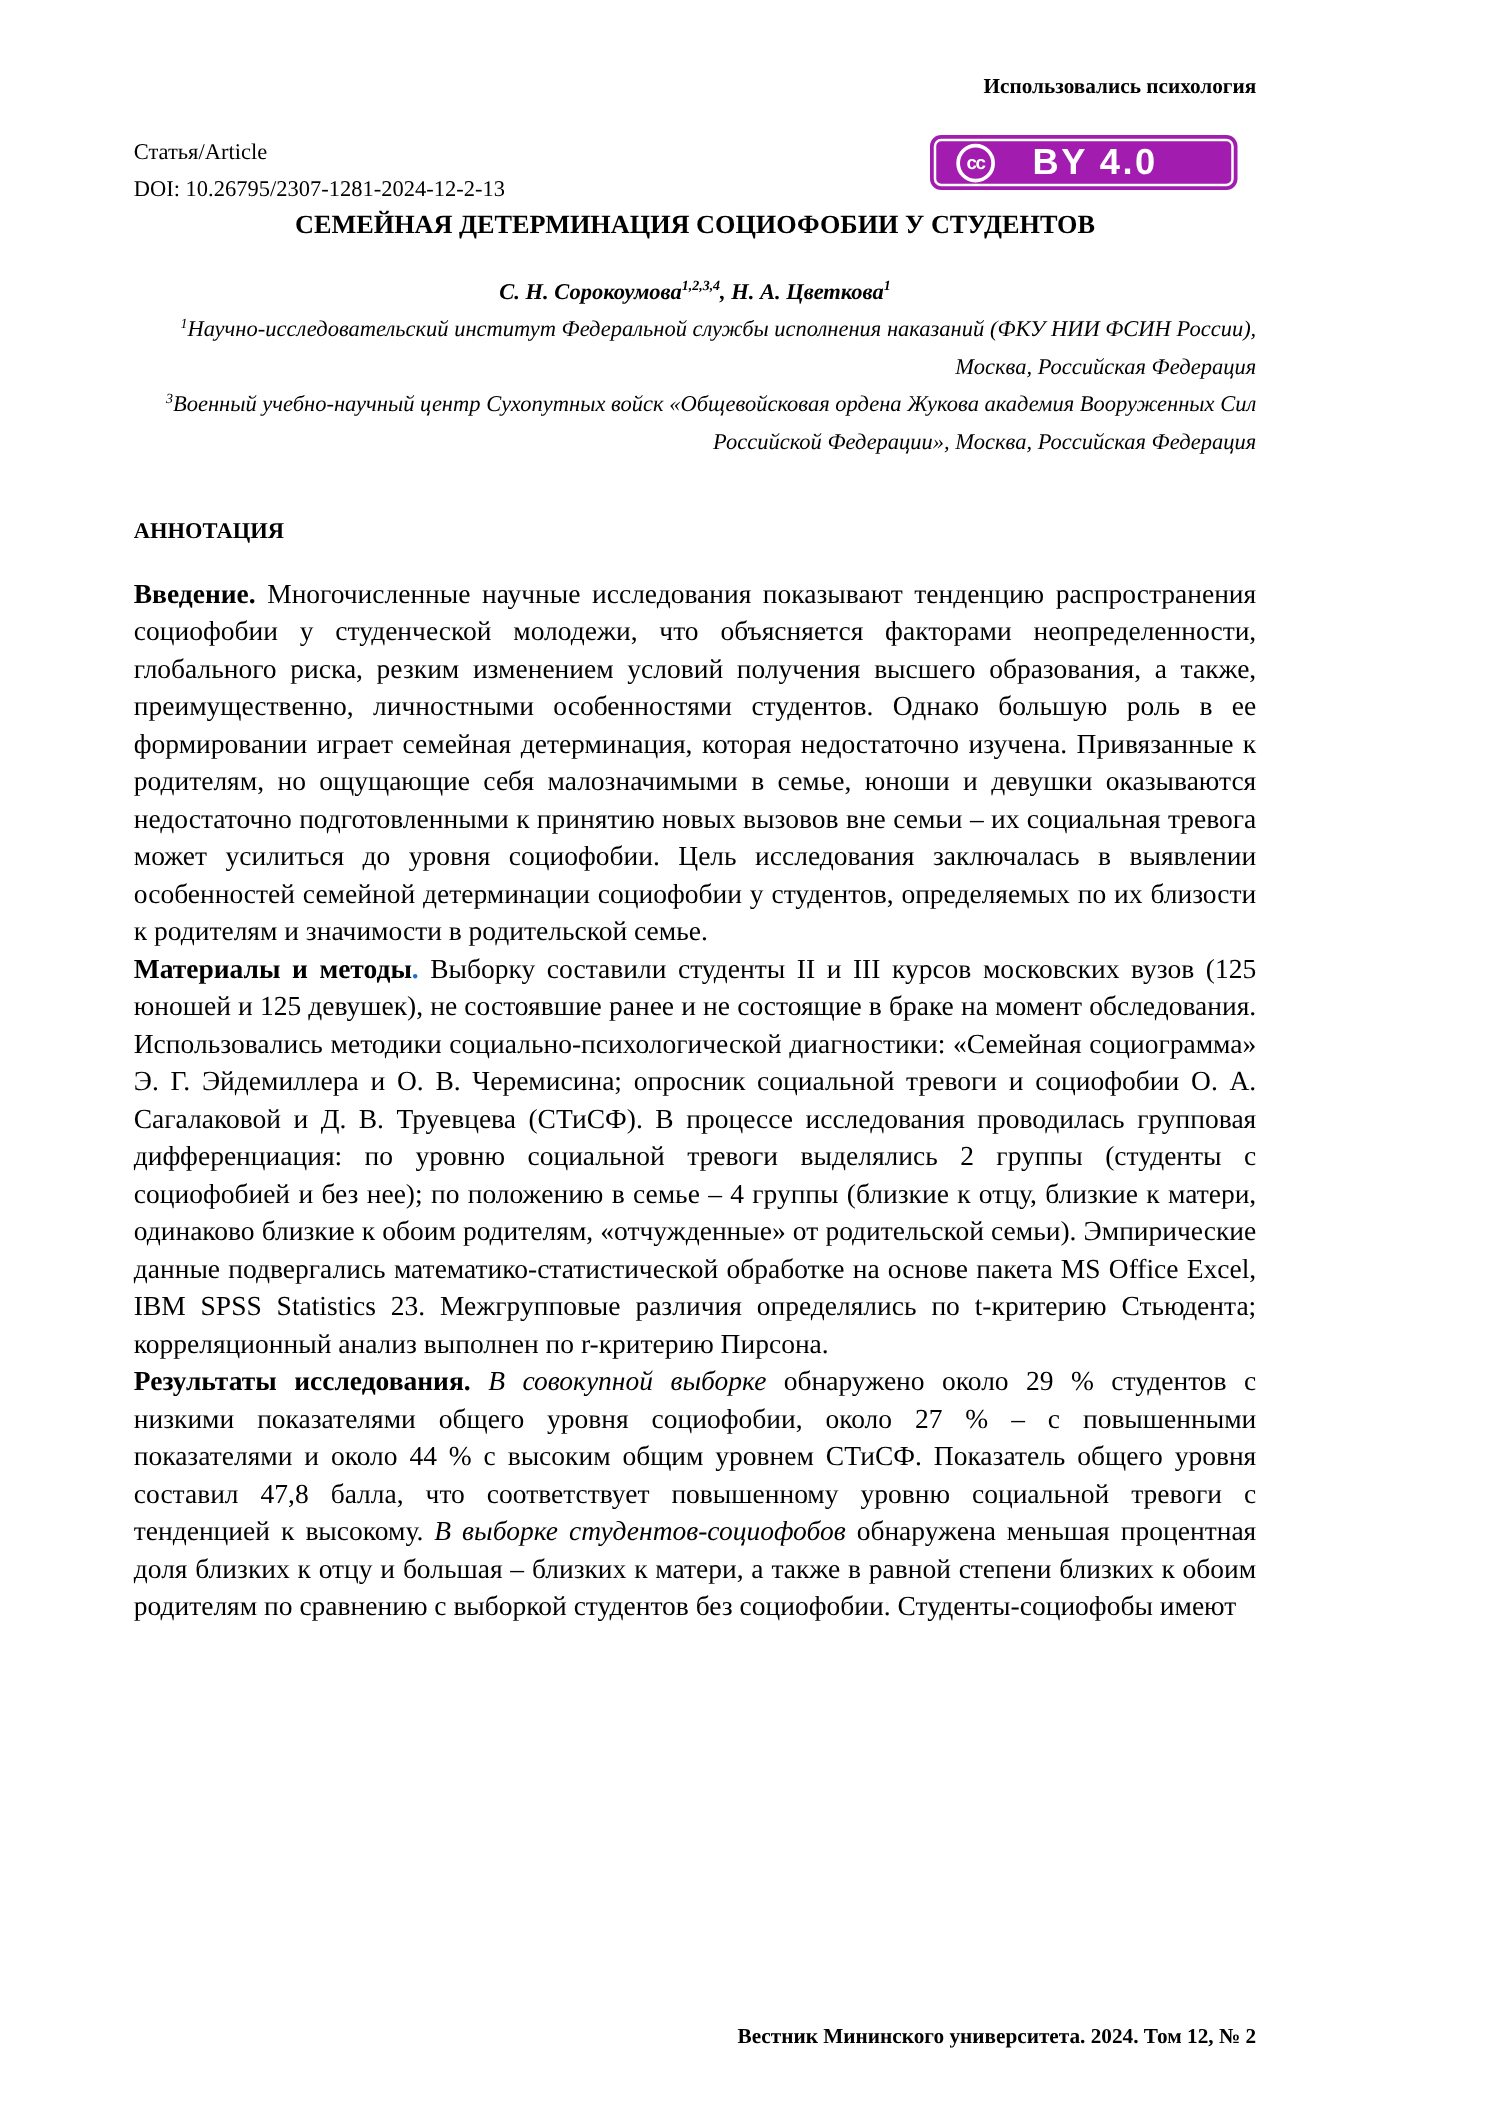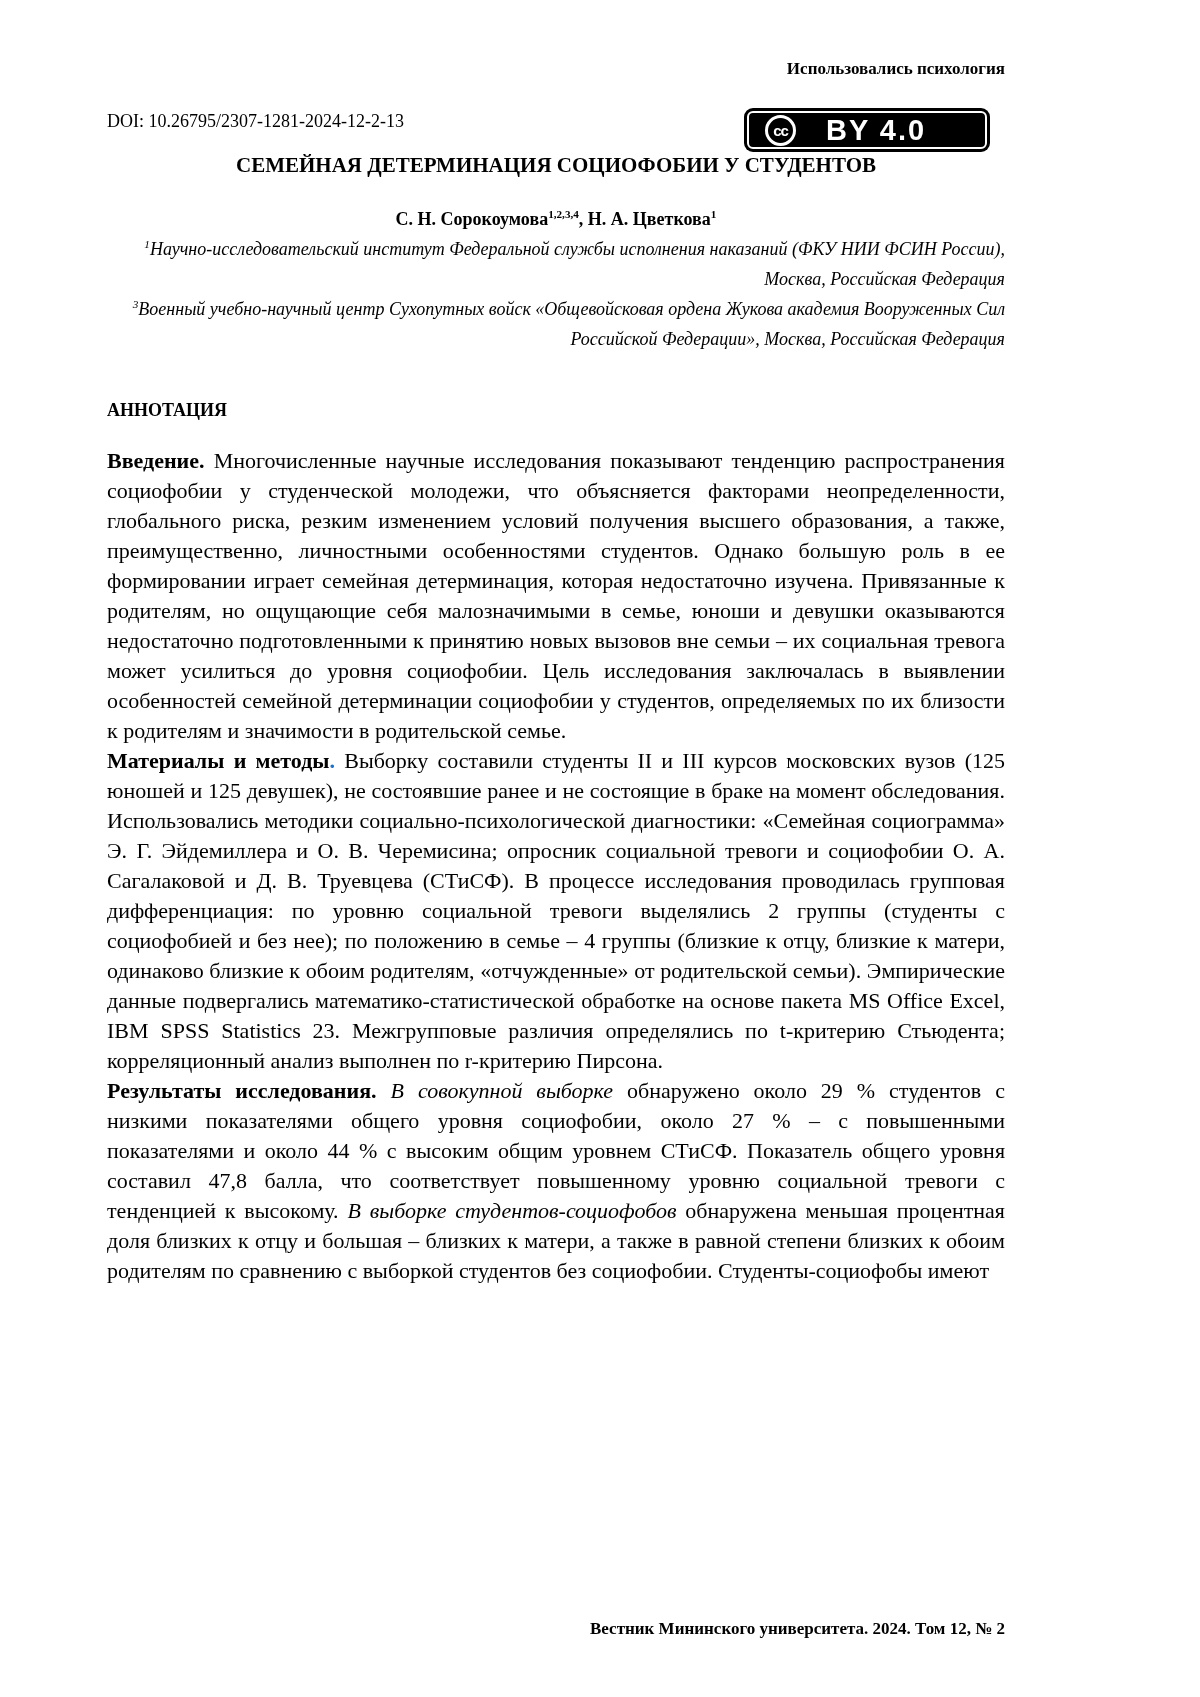--- a/index.html
+++ b/index.html
@@ -26,21 +26,21 @@
   .meta-row {
     display: flex;
     justify-content: space-between;
     align-items: flex-start;
     margin-top: 26px;
   }
   .meta-lines { font-size: 18px; line-height: 30px; }
   .cc-badge {
     position: relative;
     width: 246px; height: 44px;
-    background: #000000;
+    background: #a21caf;
     border-radius: 9px;
     display: flex;
     align-items: center;
     padding: 0 14px;
     margin-top: 2px;
     margin-right: 15px;
     font-family: "Liberation Sans", sans-serif;
     flex-shrink: 0;
   }
   .cc-badge::after {
@@ -73,20 +73,21 @@
   }
   .title {
     text-align: center;
     font-size: 21px;
     font-weight: bold;
     line-height: 26px;
   }
   .authors {
     text-align: center;
     font-weight: bold;
+    font-style: italic;
     font-size: 18px;
     margin-top: 28px;
     line-height: 26px;
   }
   .affiliations {
     text-align: right;
     font-style: italic;
     font-size: 18px;
     line-height: 30px;
     margin-top: 2px;
@@ -117,20 +118,21 @@
 </style>
 </head>
 <body>
 
 <div class="page">
 
   <div class="category">Использовались психология</div>
 
   <div class="meta-row">
     <div class="meta-lines">
+      <div>Статья/Article</div>
       <div>DOI: 10.26795/2307-1281-2024-12-2-13</div>
     </div>
     <div class="cc-badge">
       <span class="cc-circle">
         <span>cc</span>
       </span>
       <span class="cc-label">BY 4.0</span>
     </div>
   </div>
 

